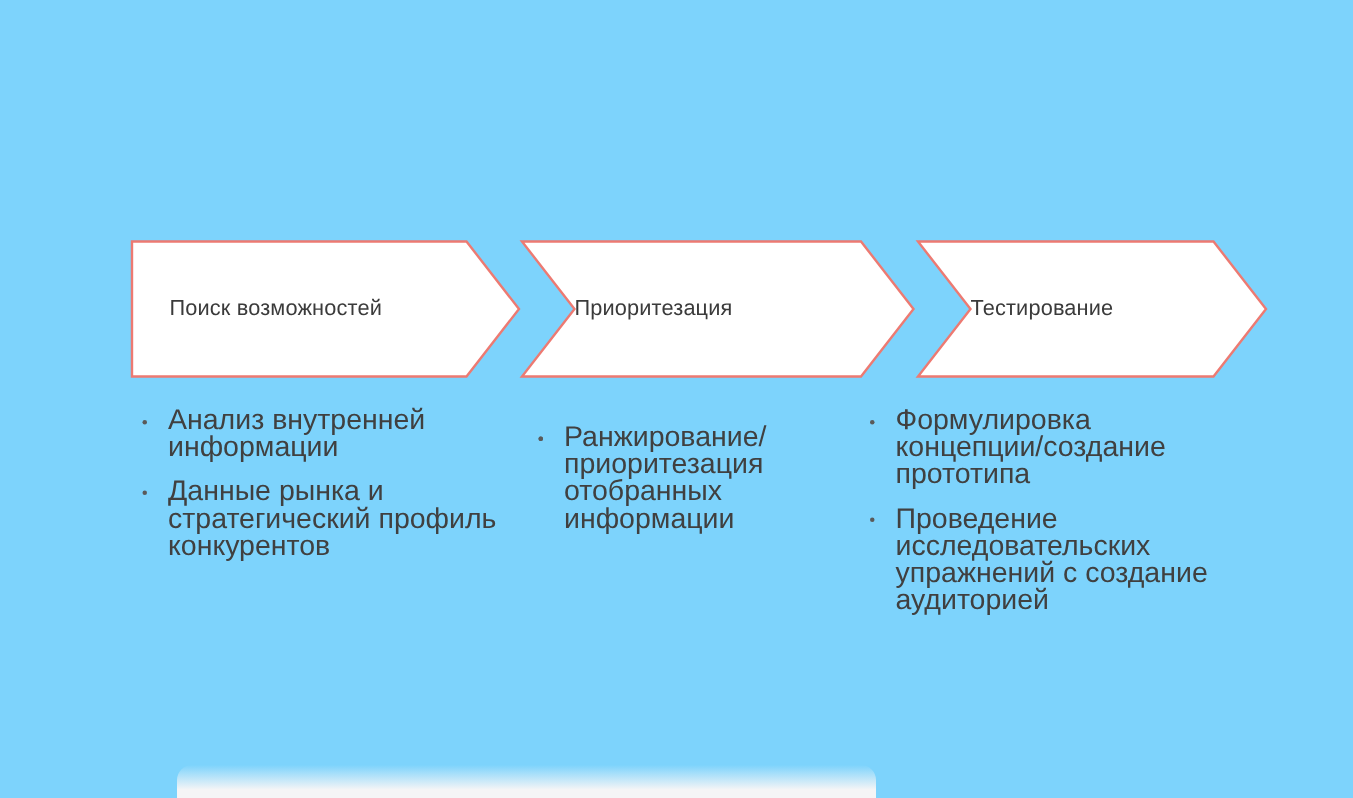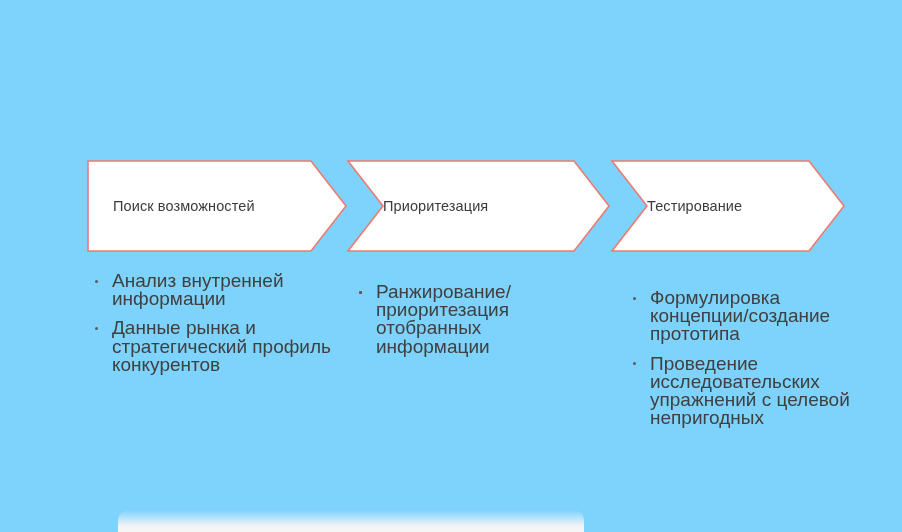--- a/index.html
+++ b/index.html
@@ -75,21 +75,21 @@
   #chevron-2 .chevron-label { left: 36px; }
   #chevron-3 .chevron-label { left: 36px; text-align: center; }
 
   
   .bullet-column {
     position: absolute;
     top: 272px;
   }
   #column-1 { left: 92px;  width: 252px; }
   #column-2 { left: 356px; width: 232px; }
-  #column-3 { left: 630px; width: 240px; margin-top: 17px; }
+  #column-3 { left: 577px; width: 240px; }
 
   .bullet-list {
     list-style: none;
     margin: 0;
     padding: 0;
   }
   .bullet-item {
     position: relative;
     padding-left: 20px;
     margin-bottom: 11px;
@@ -166,18 +166,18 @@
   </div>
 
   <div class="bullet-column" id="column-3">
     <ul class="bullet-list">
       <li class="bullet-item">
         <span class="bullet-dot"></span>
         <span>Формулировка концепции/создание прототипа</span>
       </li>
       <li class="bullet-item">
         <span class="bullet-dot"></span>
-        <span>Проведение исследовательских упражнений с целевой непригодных</span>
+        <span>Проведение исследовательских упражнений с создание аудиторией</span>
       </li>
     </ul>
   </div>
 
 </div>
 
 </body></html>

